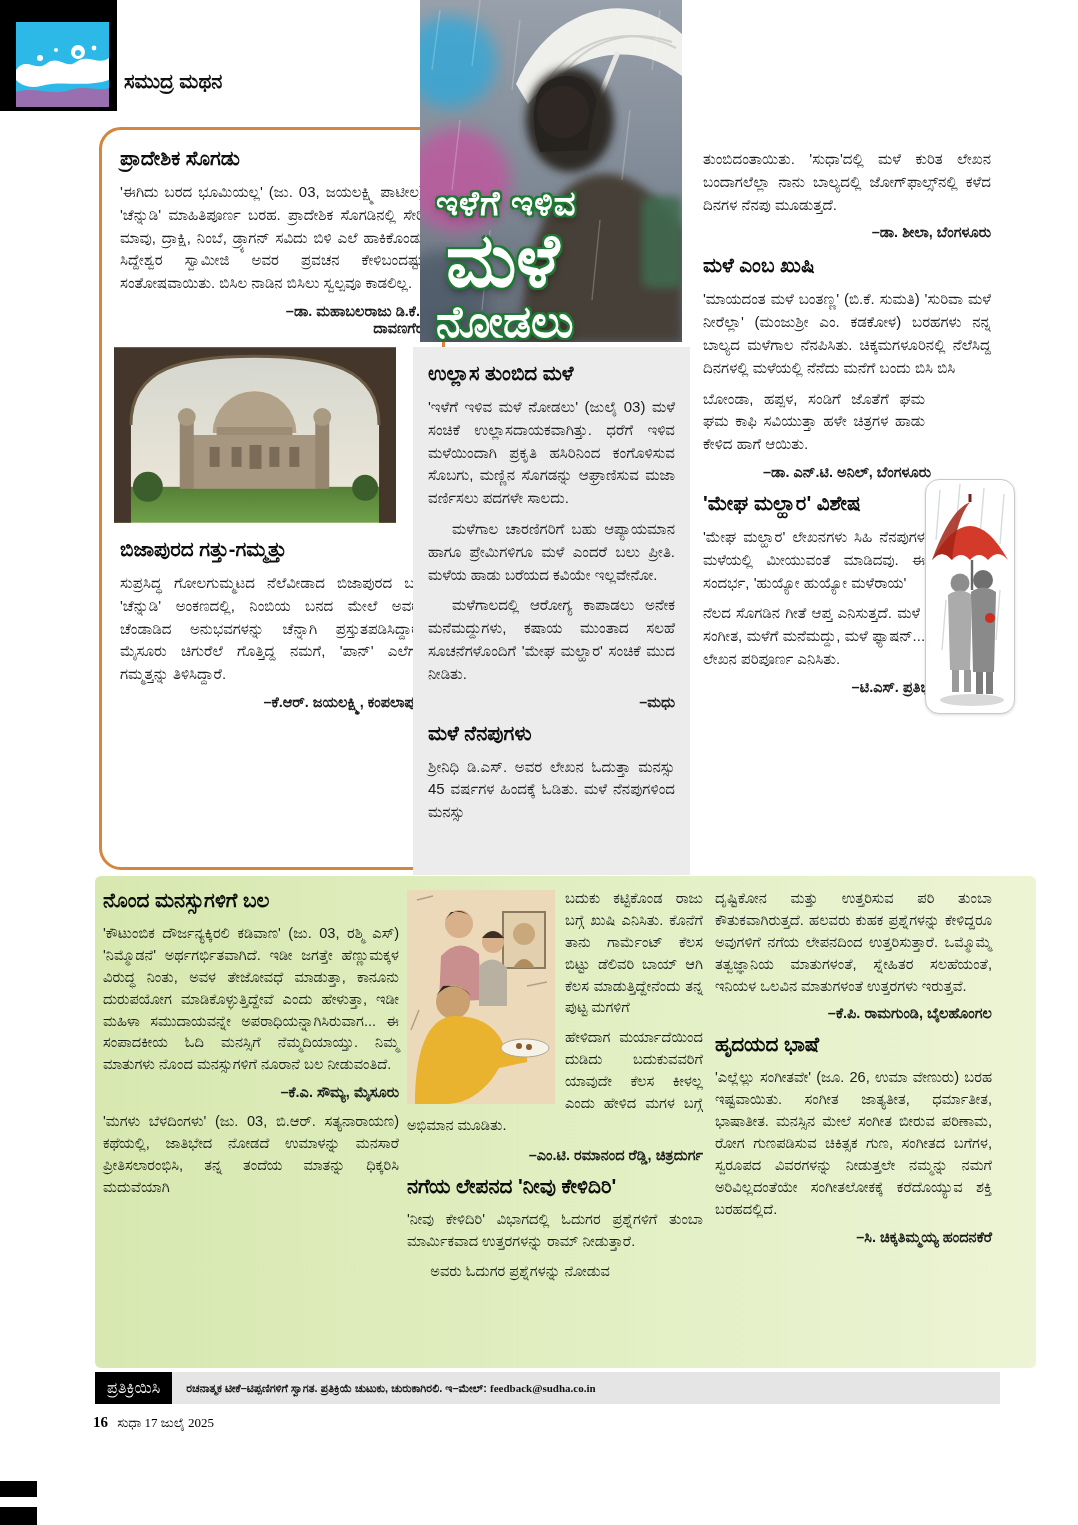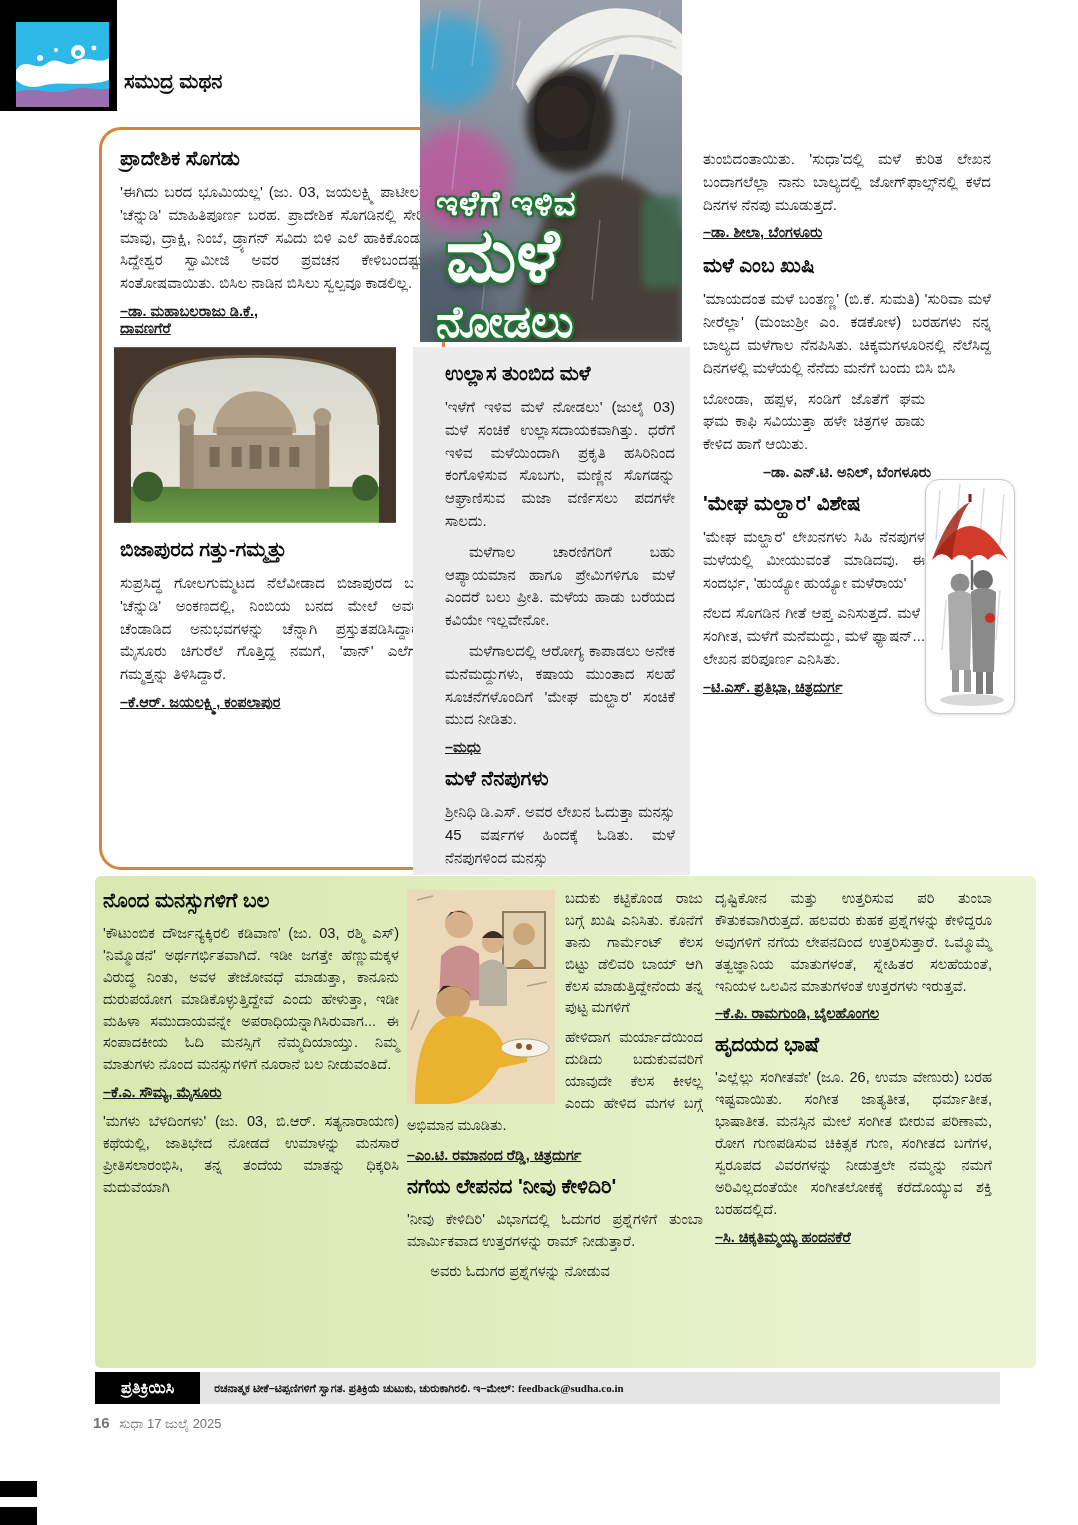--- a/index.html
+++ b/index.html
@@ -9,63 +9,63 @@
   
   .logo-block{position:absolute;left:0;top:0;width:117px;height:111px;background:#000;}
   .logo-art{position:absolute;left:16px;top:22px;width:93px;height:85px;}
   .masthead-title{position:absolute;left:124px;top:70px;font-size:20px;font-weight:600;color:#111;}
 
   
   .h-sec{font-weight:bold;font-size:20px;color:#0d0d0d;margin:0 0 10px 0;line-height:1.25;}
   .body-p{font-size:15px;line-height:1.52;text-align:justify;margin:0 0 8px 0;}
   .indent{text-indent:1.6em;}
   .sig{font-weight:bold;font-size:14.5px;margin:2px 0 10px 0;}
-  .sig.right{text-align:left;text-decoration:underline;}
+  .sig.right{text-align:right;}
   .sig.left{text-align:center;}
 
   
   .left-box{position:absolute;left:99px;top:127px;width:346px;height:743px;box-sizing:border-box;
             border:3px solid #d6853c;border-radius:22px;background:#fff;}
   .left-box-inner{padding:16px 18px 0 18px;}
   .gumbaz{display:block;margin:6px 0 14px -6px;width:282px;height:176px;}
 
   
   .rain-photo{position:absolute;left:420px;top:0;width:262px;height:342px;overflow:hidden;}
   .rain-title{position:absolute;left:16px;top:186px;color:#fff;font-weight:bold;line-height:1.0;
       text-shadow:-2px -2px 0 #1e7a33,2px -2px 0 #1e7a33,-2px 2px 0 #1e7a33,2px 2px 0 #1e7a33,0 4px 8px rgba(0,0,0,.45);}
   .rain-title .l1{font-size:34px;letter-spacing:1px;}
-  .rain-title .l2{font-size:74px;margin:4px 0 2px 10px;font-family:Liberation Mono, monospace;}
+  .rain-title .l2{font-size:74px;margin:4px 0 2px 10px;}
   .rain-title .l3{font-size:44px;}
   .middle-box{position:absolute;left:413px;top:347px;width:277px;height:528px;box-sizing:border-box;
-              background:#ececec;padding:14px 15px 0 32px;}
+              background:#ececec;padding:14px 15px 0 15px;}
 
   
   .right-col{position:absolute;left:703px;top:148px;width:288px;}
   .narrow{width:222px;}
   .umbrella-card{position:absolute;left:925px;top:479px;width:88px;height:233px;background:#fff;
                  border:1px solid #c9c9c9;border-radius:14px;overflow:hidden;box-shadow:0 1px 3px rgba(0,0,0,.15);}
 
   
   .bottom-band{position:absolute;left:95px;top:876px;width:941px;height:492px;border-radius:6px;
                background:linear-gradient(90deg,#d7e8b0 0%,#e2efc3 55%,#edf4d5 100%);}
   .b-col{position:absolute;top:12px;}
   .b-col1{left:8px;width:296px;}
   .b-col2{left:312px;width:296px;}
   .b-col3{left:620px;width:277px;}
   .b-col .body-p{font-size:14.6px;line-height:1.5;}
   .family-illo{float:left;width:148px;height:214px;margin:2px 10px 4px 0;}
 
   
   .feedback-bar{position:absolute;left:95px;top:1372px;width:905px;height:32px;background:#e5e5e5;
                 display:flex;align-items:center;box-sizing:border-box;}
-  .feedback-label{background:#000;color:#fff;font-weight:bold;font-size:16px;height:100%;
-                  display:flex;align-items:center;padding:0 26px;}
+  .feedback-label{background:#000;color:#fff;font-weight:normal;font-size:16px;height:100%;
+                  display:flex;align-items:center;padding:0 12px;}
   .feedback-text{margin-left:14px;font-size:11px;font-weight:600;color:#111;}
   .feedback-email{font-weight:bold;font-family:"Liberation Serif", serif;}
-  .page-footer{position:absolute;left:93px;top:1414px;font-size:13px;color:#737373;}
+  .page-footer{position:absolute;left:93px;top:1414px;font-size:13px;color:#000000;font-family:Liberation Serif, serif;}
   .page-num{font-weight:bold;font-size:15px;margin-right:6px;}
   .corner-bar{position:absolute;left:0;width:37px;background:#000;}
   .corner-bar.b1{top:1481px;height:16px;}
   .corner-bar.b2{top:1507px;height:18px;}
 </style>
 </head>
 <body>
 
 <div id="page">
 

